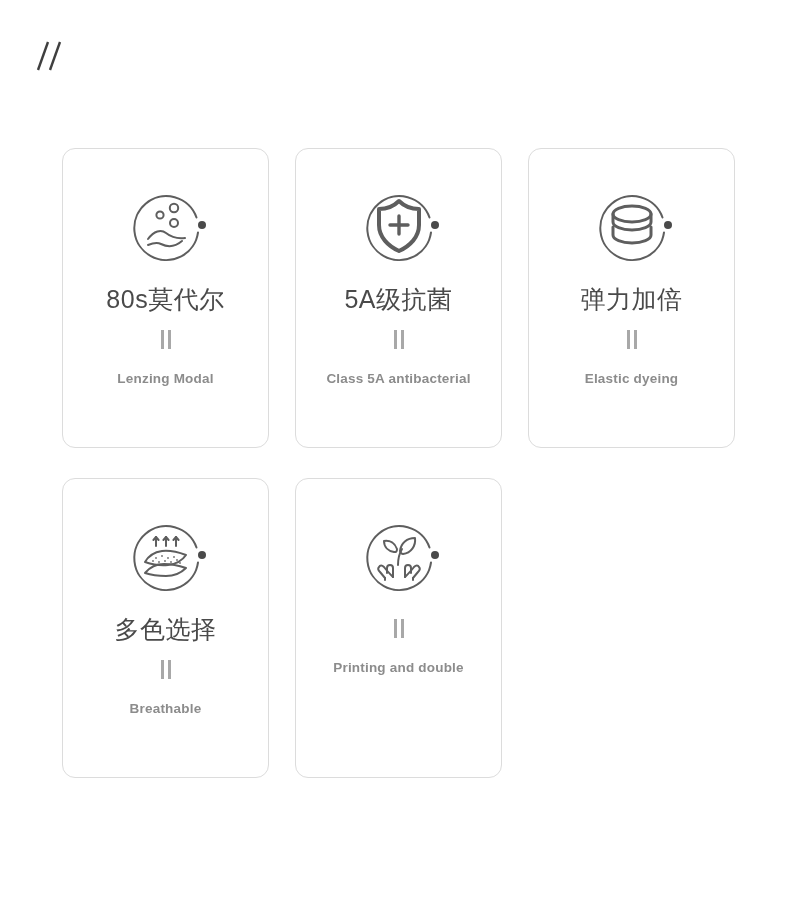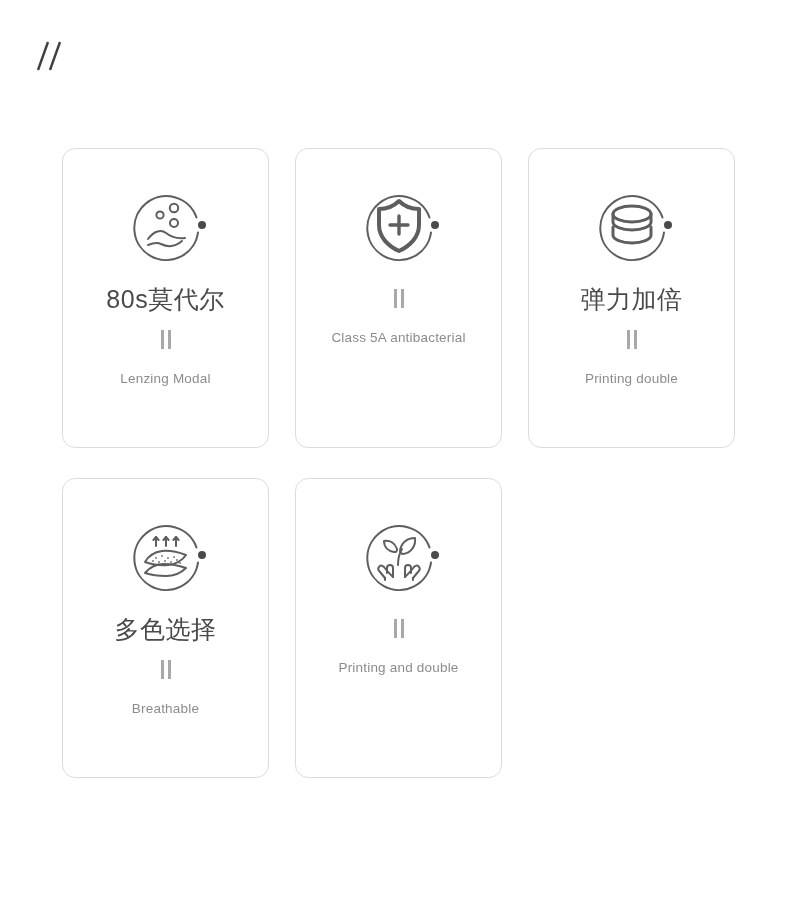--- a/index.html
+++ b/index.html
@@ -81,21 +81,21 @@
     display: block;
     width: 3px;
     height: 19px;
     background: #a8a8a8;
   }
 
   .card-subtitle {
     margin-top: 22px;
     font-size: 13.5px;
     color: #8c8c8c;
-    font-weight: 400;
+    font-weight: 700;
     letter-spacing: 0.2px;
     white-space: nowrap;
   }
 
   
   .grid > .card:nth-child(n+4) .card-title { margin-top: 12px; }
 </style>
 </head>
 <body>
 
@@ -136,20 +136,21 @@
       <div class="card-icon">
         <svg width="96" height="96" viewBox="0 0 96 96">
           <g fill="none" stroke="#5e5e5e" stroke-width="2" stroke-linecap="round" stroke-linejoin="round">
             <path d="M78.5 40.5 A32 32 0 1 0 80 55.5"></path>
             <path d="M48 24c6 6 13 8 20 8v16c0 12-9 21-20 26-11-5-20-14-20-26V32c7 0 14-2 20-8z" stroke-width="4"></path>
             <path d="M48 39v18M39 48h18" stroke-width="3.4"></path>
           </g>
           <circle cx="84" cy="48" r="4" fill="#4a4a4a"></circle>
         </svg>
       </div>
+      <div class="card-title">5A级抗菌</div>
       <div class="card-divider">
           <i></i>
           <i></i>
         </div>
       <div class="card-subtitle">Class 5A antibacterial</div>
     </div>
 
     <div class="card">
       <div class="card-icon">
         <svg width="96" height="96" viewBox="0 0 96 96">
@@ -160,21 +161,21 @@
             <path d="M29 50v8c0 4.4 8.5 8 19 8s19-3.6 19-8v-8" stroke-width="3"></path>
           </g>
           <circle cx="84" cy="48" r="4" fill="#4a4a4a"></circle>
         </svg>
       </div>
       <div class="card-title">弹力加倍</div>
       <div class="card-divider">
           <i></i>
           <i></i>
         </div>
-      <div class="card-subtitle">Printing double</div>
+      <div class="card-subtitle">Elastic dyeing</div>
     </div>
 
 
     <div class="card">
       <div class="card-icon">
         <svg width="96" height="96" viewBox="0 0 96 96">
           <g fill="none" stroke="#5e5e5e" stroke-width="2" stroke-linecap="round" stroke-linejoin="round">
             <path d="M78.5 40.5 A32 32 0 1 0 80 55.5"></path>
 
             <path d="M38 39v-9M38 30l-2.6 3M38 30l2.6 3"></path>

